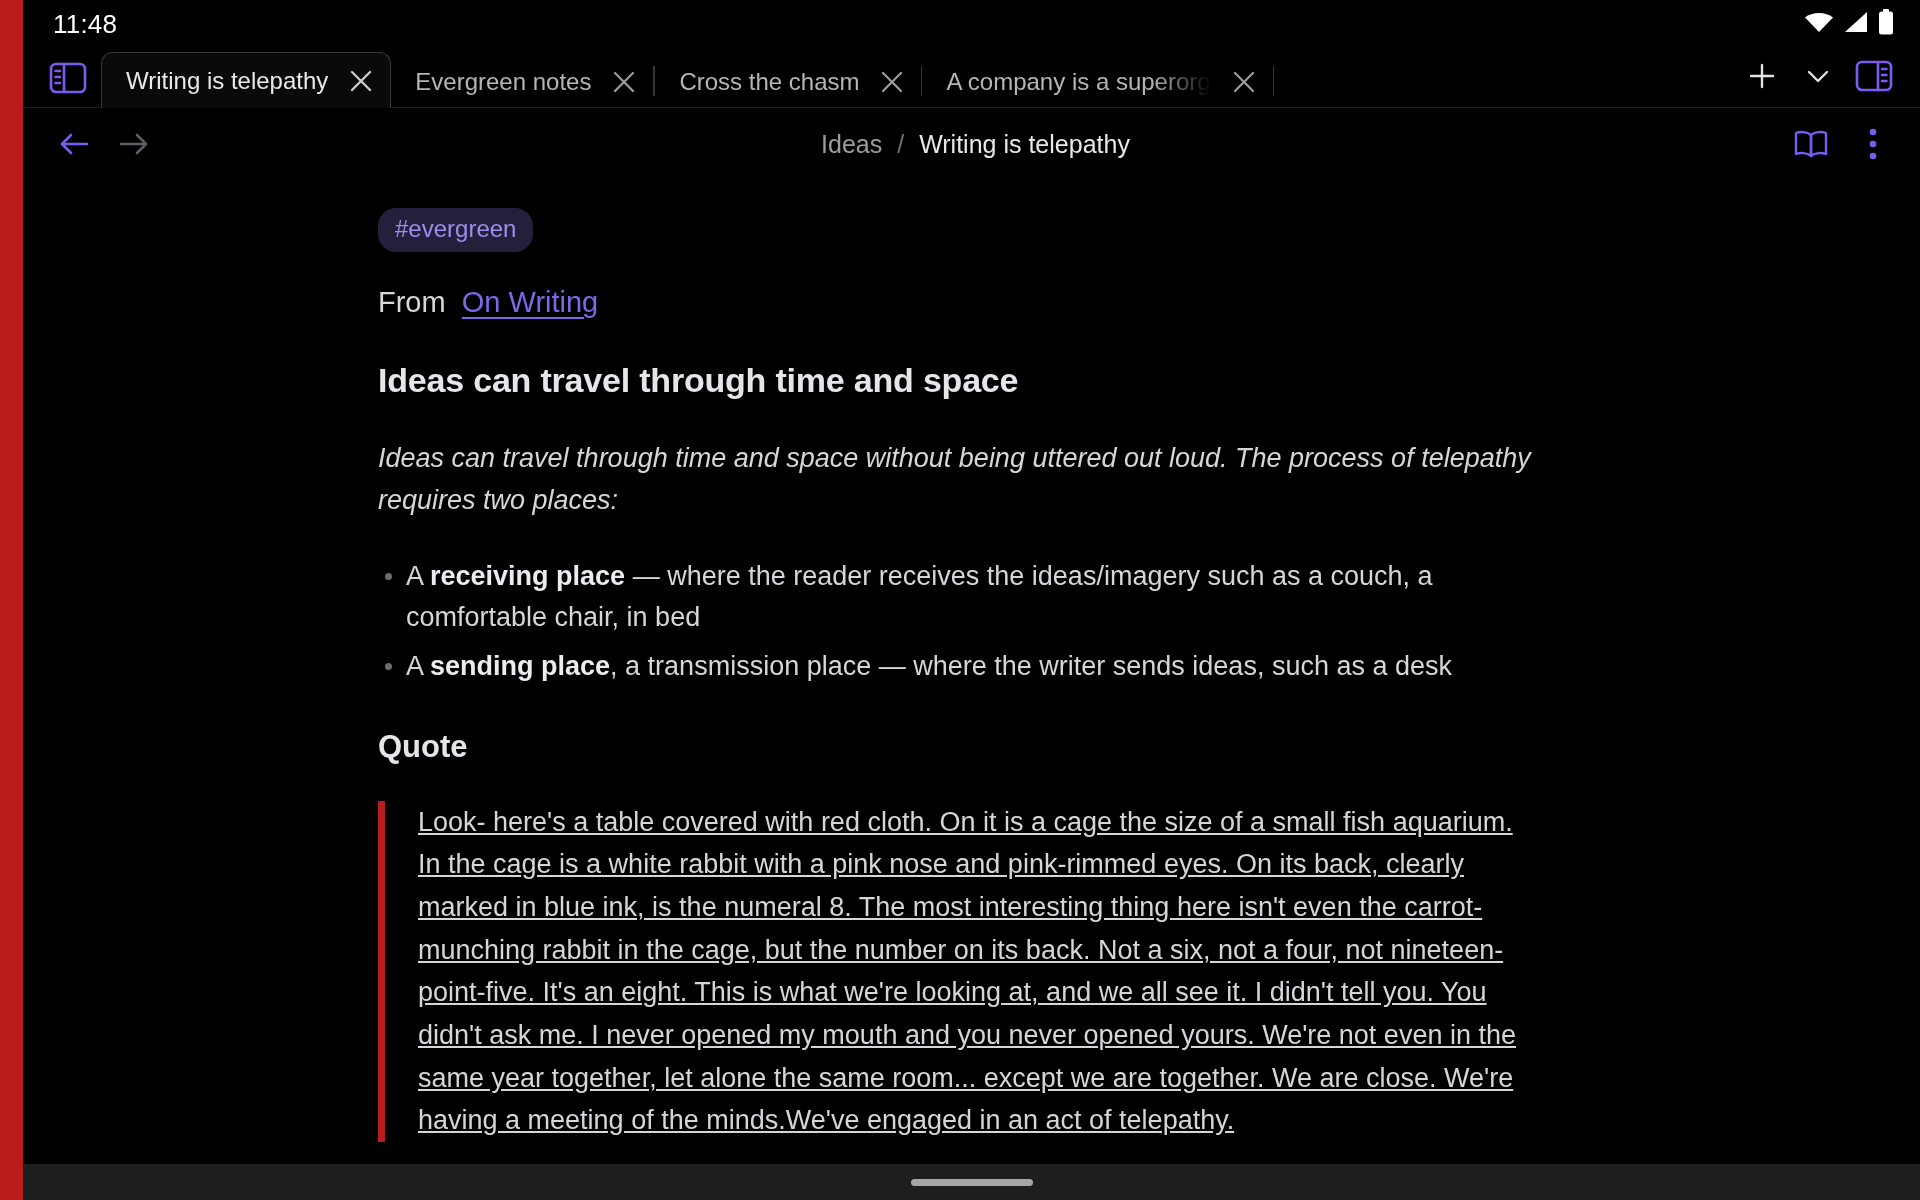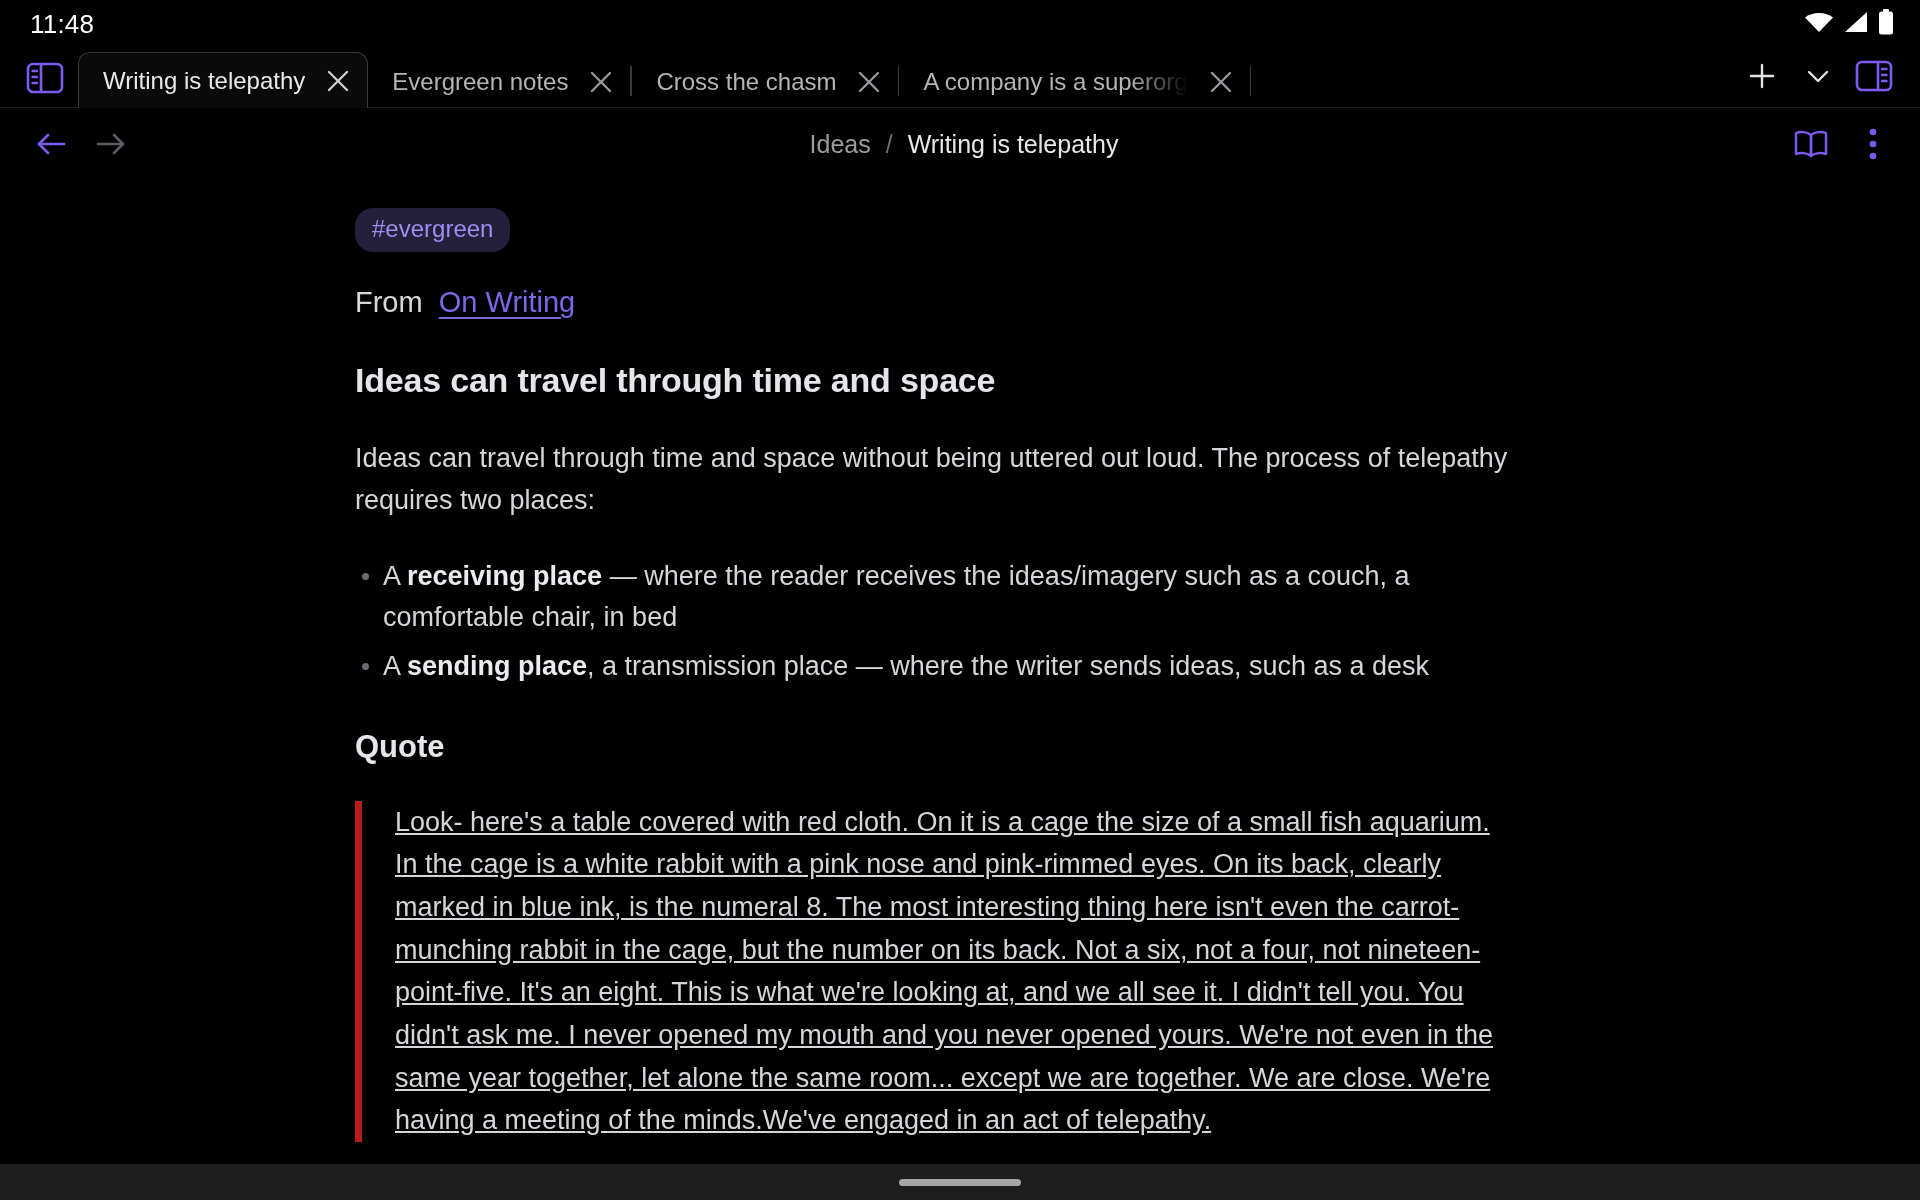--- a/index.html
+++ b/index.html
@@ -9,23 +9,24 @@
     height: 1200px;
     background: #000000;
     font-family: "Liberation Sans", sans-serif;
     overflow: hidden;
   }
 
   #app {
     position: relative;
     width: 1920px;
     height: 1200px;
-    background: #404040;
+    background: #b91c1c;
     display: flex;
     flex-direction: column;
+    padding-left: 23px;
   }
 
   
   .status-bar {
     height: 48px;
     flex: 0 0 48px;
     display: flex;
     align-items: center;
     justify-content: space-between;
     padding: 0 26px 0 30px;
@@ -225,20 +226,21 @@
     color: #e6e6ea;
     letter-spacing: -0.2px;
     margin-bottom: 38px;
   }
 
   p.doc-p {
     font-size: 27px;
     line-height: 1.55;
     color: #d6d6da;
     margin-bottom: 34px;
+    font-style: italic;
   }
 
   ul.doc-ul { list-style: none; margin-bottom: 42px; }
   ul.doc-ul li {
     position: relative;
     font-size: 27px;
     line-height: 1.52;
     color: #d6d6da;
     padding-left: 28px;
     margin-bottom: 8px;

